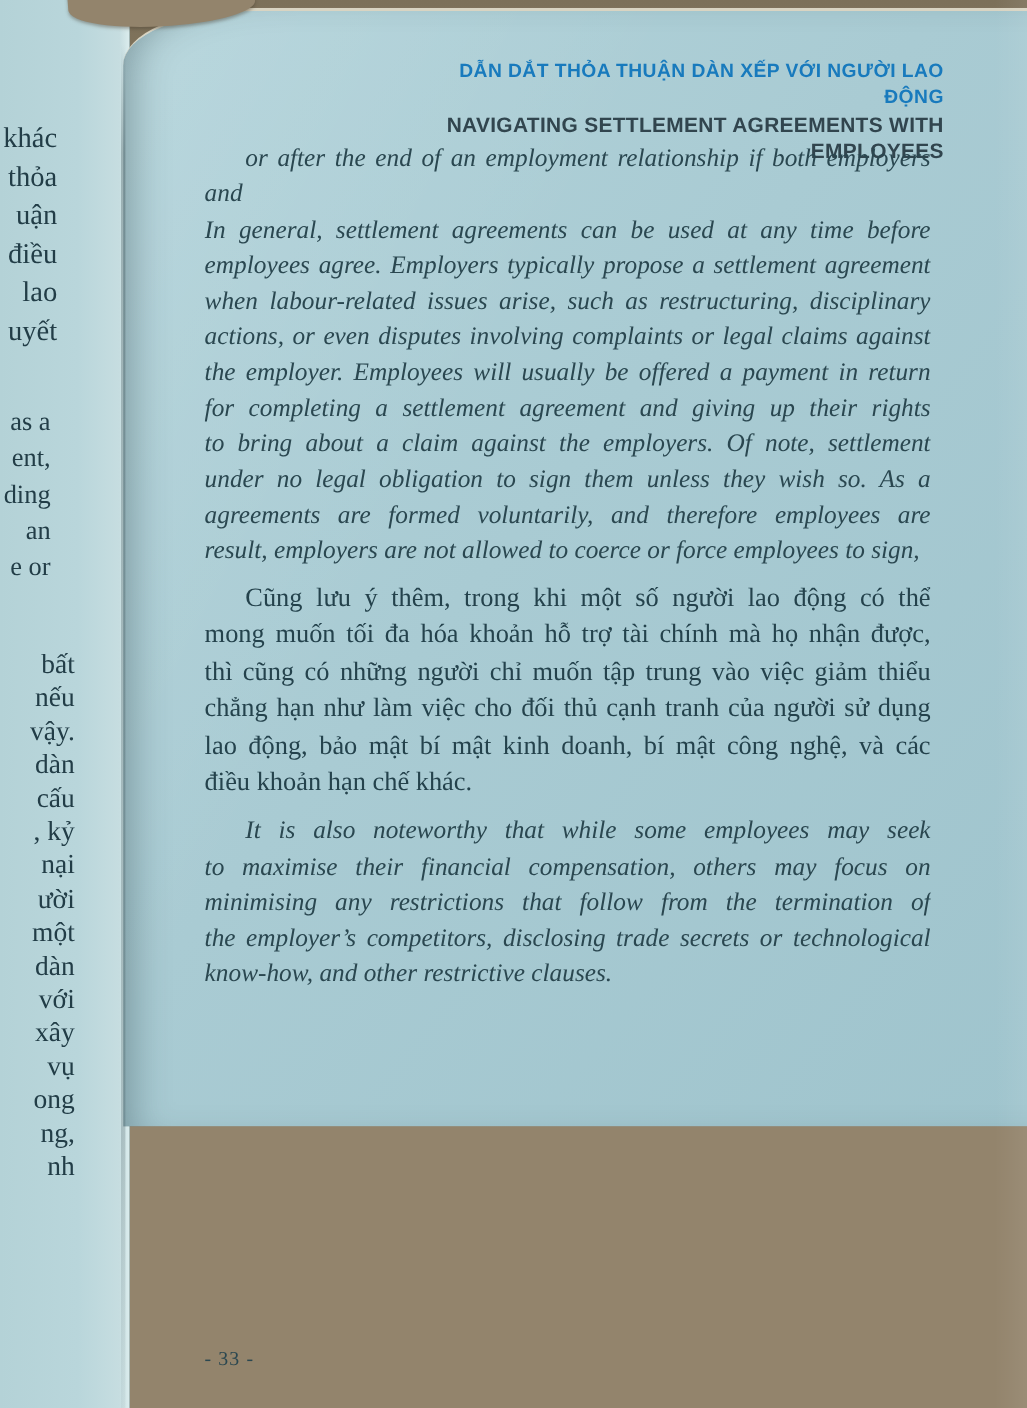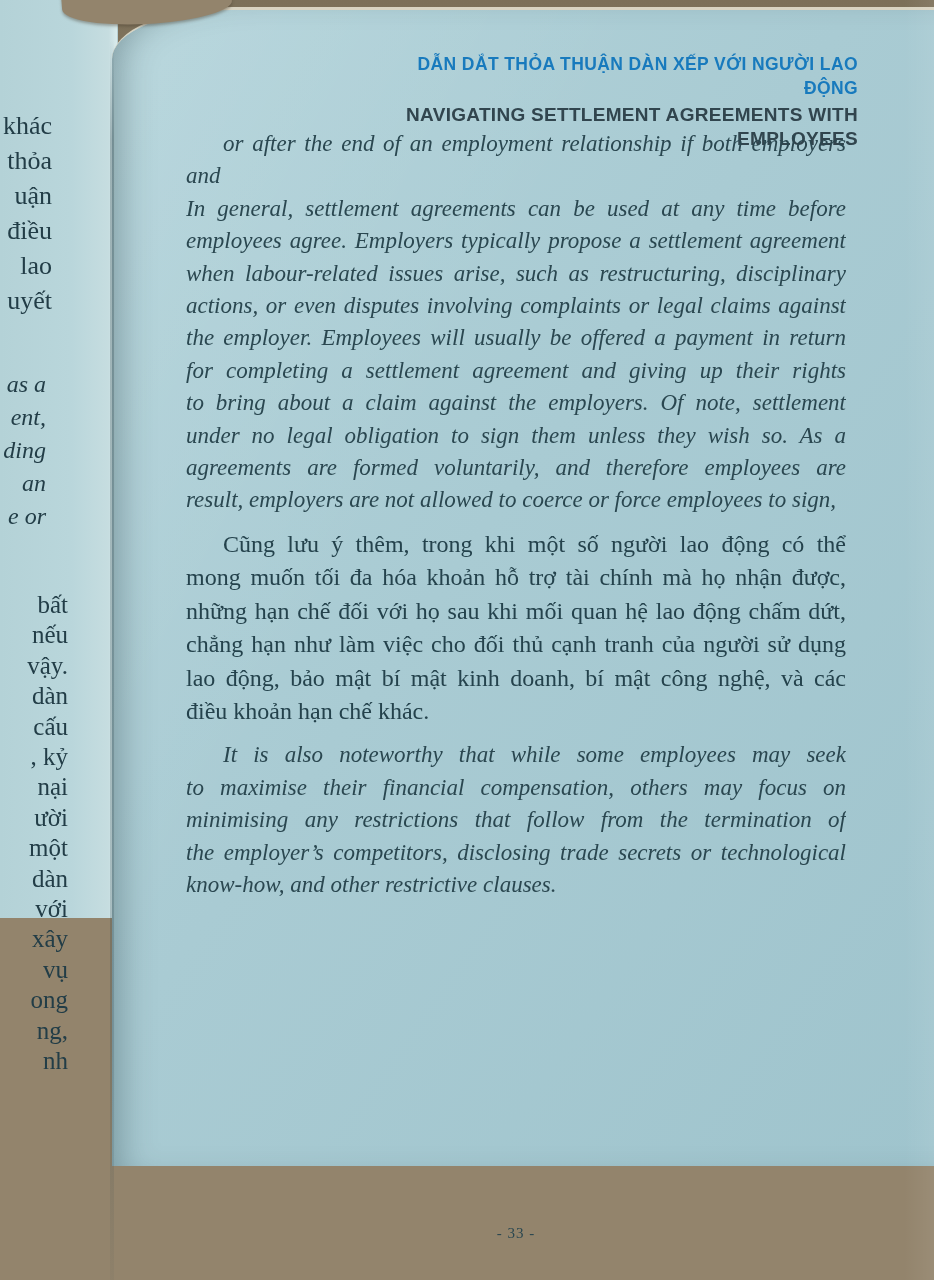--- a/index.html
+++ b/index.html
@@ -14,53 +14,53 @@
   html,body{background:#6e6351;}
   .scene{
     position:relative;
     width:934px;height:1280px;
     overflow:hidden;
     background:linear-gradient(to bottom,#7c7059,var(--desk-brown) 30%);
     font-family:"Liberation Serif","DejaVu Serif",serif;
   }
   
   .facing-page{
-    position:absolute;left:0;top:0;width:118px;height:918px;
+    position:absolute;left:0;top:0;width:118px;height:1280px;
     background:linear-gradient(to right,#b4d2d7,var(--facing-page) 60%,#c6dde0 92%,#d9ebec 99%,#9db9bf);
   }
   .desk-wedge{
     position:absolute;left:62px;top:-14px;width:170px;height:38px;
     background:var(--desk-brown);
     border-radius:0 0 55% 65%;
     transform:rotate(-4deg);
     box-shadow:0 2px 3px rgba(70,60,45,.4);
     z-index:3;
   }
   
   .book-page{
-    position:absolute;left:112px;top:7px;right:0;height:1159px;
+    position:absolute;left:112px;top:7px;right:0;height:1017px;
     background:
       linear-gradient(118deg, rgba(255,255,255,.10) 0%, rgba(255,255,255,0) 38%),
       linear-gradient(to bottom right,#b2d3da 0%,var(--page-background) 45%,#9fc4cd 100%);
     border-top-left-radius:120px 52px;
     border-top:3px solid #d9d4c2;
     box-shadow:inset 26px 0 34px -18px rgba(43,66,72,.38);
     z-index:2;
   }
   
   .gutter{
     position:absolute;left:110px;top:40px;width:4px;height:1240px;
     background:linear-gradient(to bottom,rgba(46,66,71,0),rgba(46,66,71,.30) 8%,rgba(46,66,71,.22) 80%,rgba(46,66,71,.05));
     z-index:4;
   }
   
   .frag-group{position:absolute;left:0;text-align:right;color:#223d47;z-index:1;}
   .frag-group .frag{white-space:nowrap;}
   .frag-top{top:108px;right:66px;font-size:26px;line-height:35px;}
-  .frag-mid{top:368px;right:72px;font-size:24px;line-height:33px;font-style:italic;}
+  .frag-mid{top:368px;right:72px;font-size:24px;line-height:33px;}
   .frag-bottom{top:590px;right:50px;font-size:25px;line-height:30.4px;}
   
   .running-head{
     position:absolute;top:42px;left:250px;right:76px;text-align:right;
     font-family:"Liberation Sans","DejaVu Sans",sans-serif;font-weight:bold;
   }
   .running-head .vi{color:var(--header-blue);font-size:17.5px;letter-spacing:.4px;line-height:24px;}
   .running-head .en{color:var(--heading-dark);font-size:19px;letter-spacing:.3px;line-height:24px;margin-top:3px;}
   
   .content{
@@ -73,21 +73,21 @@
     text-align-last:justify;
     white-space:normal;
   }
   .para .line:first-child{text-indent:37px;}
   .para .line:last-child{text-align-last:left;}
   .para.english-italic{font-style:italic;font-size:23px;line-height:32.4px;}
   .para.vietnamese{font-size:24px;line-height:33.4px;color:#24424c;}
   .para + .para{margin-top:11px;}
   .page-number{
     position:absolute;left:74px;right:88px;top:1215px;
-    text-align:center;font-size:15px;color:var(--body-text);letter-spacing:1px;
+    font-size:18px;color:var(--body-text);letter-spacing:1px;
   }
   
   .right-edge{
     position:absolute;right:0;top:0;width:30px;height:100%;
     background:linear-gradient(to right,rgba(255,255,255,0),rgba(255,255,255,.07));
     z-index:5;
   }
 </style>
 </head>
 <body>
@@ -151,21 +151,21 @@
           <div class="line">for completing a settlement agreement and giving up their rights</div>
           <div class="line">to bring about a claim against the employers. Of note, settlement</div>
           <div class="line">under no legal obligation to sign them unless they wish so. As a</div>
           <div class="line">agreements are formed voluntarily, and therefore employees are</div>
           <div class="line">result, employers are not allowed to coerce or force employees to sign,</div>
         </div>
 
         <div class="para vietnamese">
           <div class="line">Cũng lưu ý thêm, trong khi một số người lao động có thể</div>
           <div class="line">mong muốn tối đa hóa khoản hỗ trợ tài chính mà họ nhận được,</div>
-          <div class="line">những hạn chế đối với họ sau khi mối quan hệ lao động chấm dứt,</div>
+          <div class="line">thì cũng có những người chỉ muốn tập trung vào việc giảm thiểu</div>
           <div class="line">chẳng hạn như làm việc cho đối thủ cạnh tranh của người sử dụng</div>
           <div class="line">lao động, bảo mật bí mật kinh doanh, bí mật công nghệ, và các</div>
           <div class="line">điều khoản hạn chế khác.</div>
         </div>
 
         <div class="para english-italic">
           <div class="line">It is also noteworthy that while some employees may seek</div>
           <div class="line">to maximise their financial compensation, others may focus on</div>
           <div class="line">minimising any restrictions that follow from the termination of</div>
           <div class="line">the employer’s competitors, disclosing trade secrets or technological</div>

